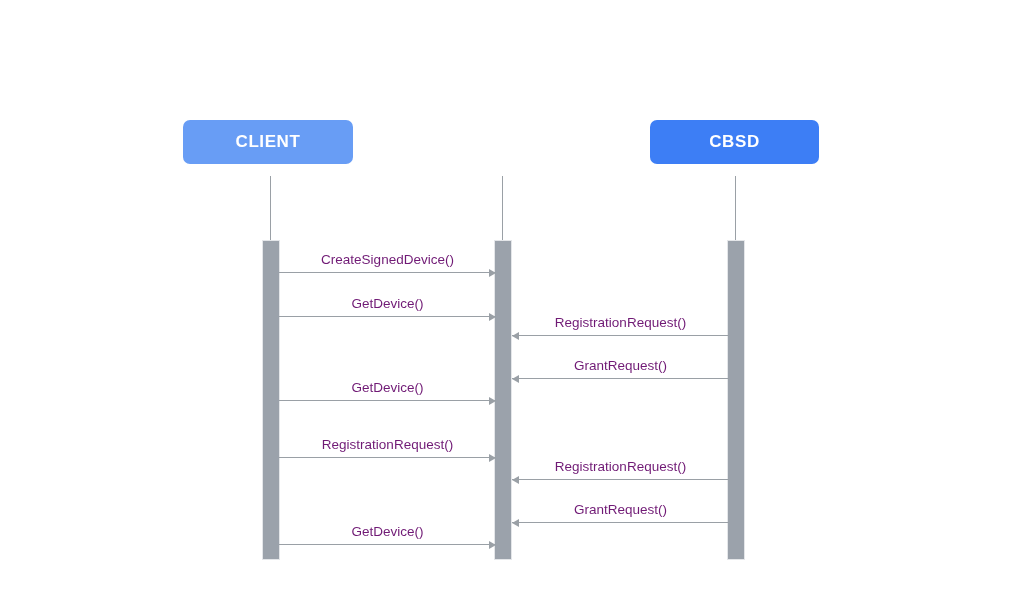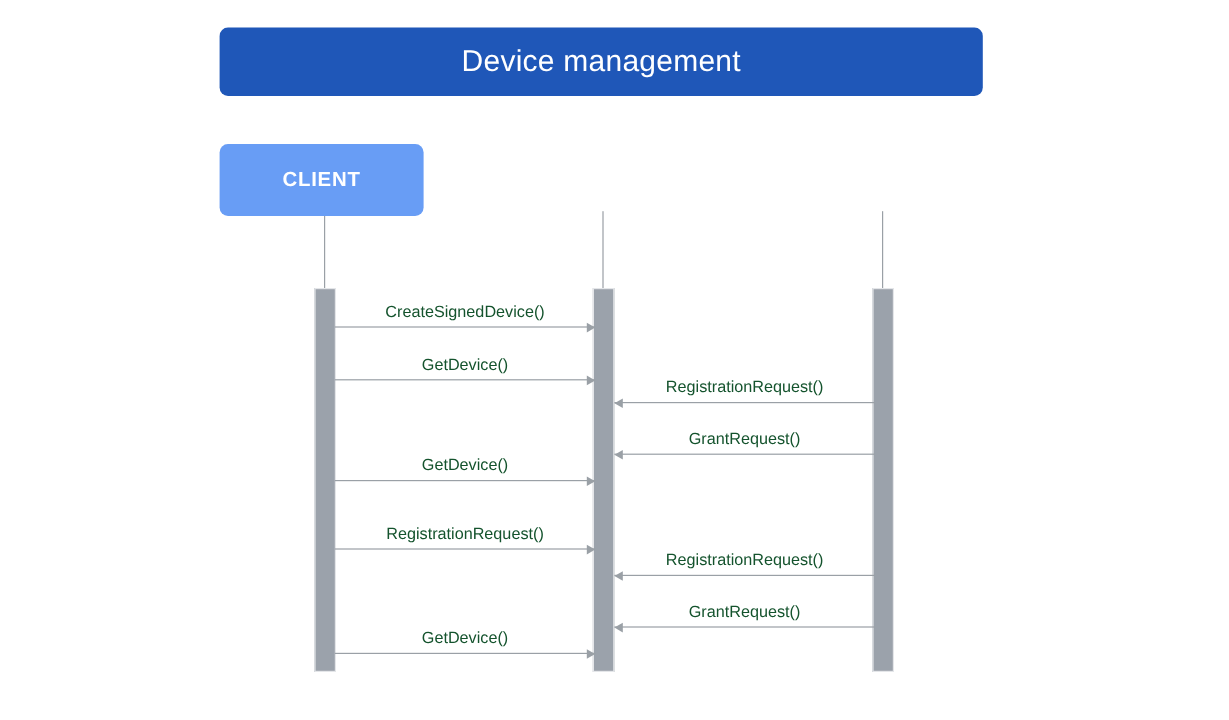--- a/index.html
+++ b/index.html
@@ -37,21 +37,21 @@
     color: #ffffff;
     font-size: 25px;
     font-weight: 400;
     letter-spacing: 0.2px;
   }
 
   
   .participant {
     position: absolute;
     top: 120px;
-    height: 60px;
+    height: 44px;
     border-radius: 7px;
     display: flex;
     align-items: center;
     justify-content: center;
   }
   .participant .p-label {
     color: #ffffff;
     font-size: 17px;
     font-weight: 700;
     letter-spacing: 0.6px;
@@ -105,39 +105,39 @@
     left: 0;
     border-right: 7px solid #9aa0a6;
   }
   .msg-label {
     position: absolute;
     left: 0;
     width: 100%;
     bottom: 5px;
     text-align: center;
     font-size: 13.5px;
-    color: #14532d;
+    color: #701a75;
     white-space: nowrap;
   }
 </style>
 </head>
 <body>
 
 <div id="canvas">
 
-  <div class="title-banner">
-    <span class="title-text">Device management</span>
-  </div>
 
   <div class="lifeline" style="left:270px; top:176px; height:72px;"></div>
   <div class="lifeline" style="left:502px; top:176px; height:72px;"></div>
   <div class="lifeline" style="left:735px; top:176px; height:72px;"></div>
 
   <div class="participant p-client">
     <span class="p-label">CLIENT</span>
+  </div>
+  <div class="participant p-cbsd">
+    <span class="p-label">CBSD</span>
   </div>
 
   <div class="activation" style="left:262px; top:240px; height:318px;"></div>
   <div class="activation" style="left:494px; top:240px; height:318px;"></div>
   <div class="activation" style="left:727px; top:240px; height:318px;"></div>
 
   <div class="message" style="left:279px; top:272px; width:217px;">
     <div class="msg-line"></div>
     <div class="msg-arrow to-right"></div>
     <div class="msg-label">CreateSignedDevice()</div>

